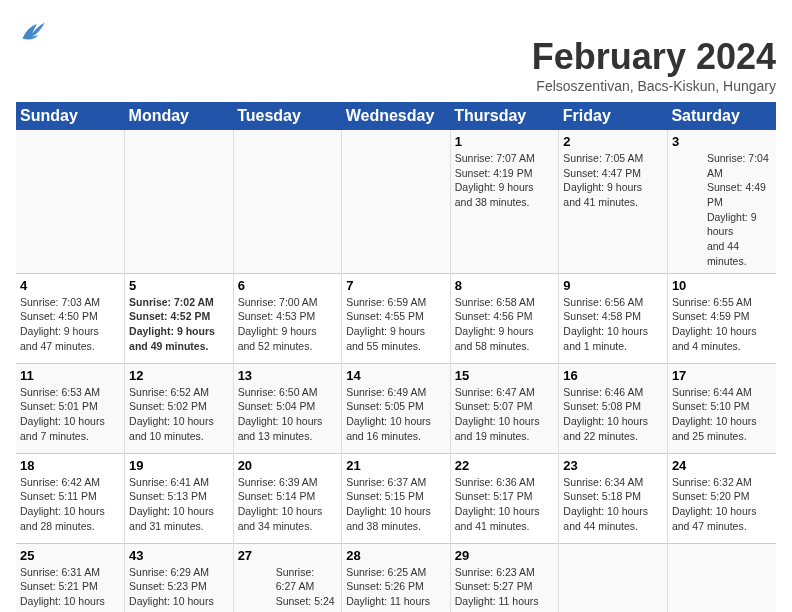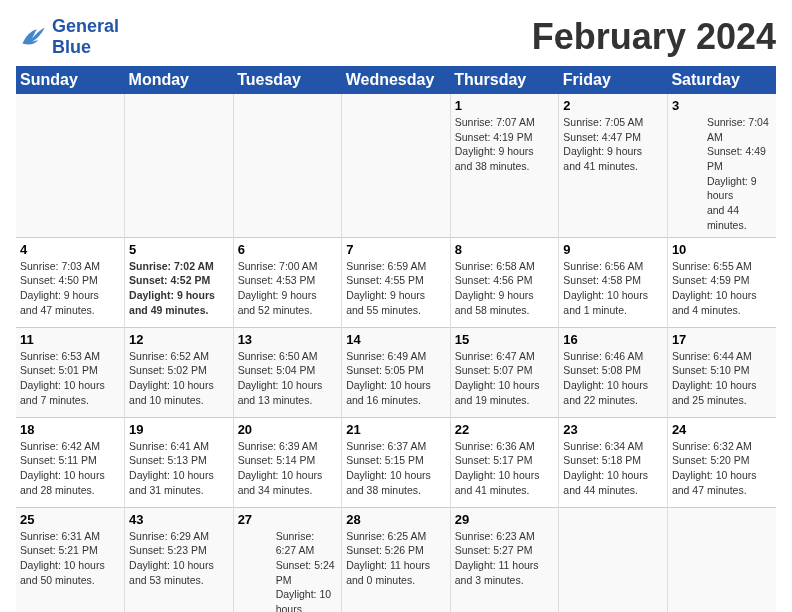--- a/index.html
+++ b/index.html
@@ -25,20 +25,21 @@
       width: 32px;
       height: 32px;
     }
     .title-area {
       text-align: right;
     }
     .month-title {
       font-size: 36px;
       font-weight: bold;
       color: #333;
+      margin-top: 20px;
     }
     .location {
       font-size: 14px;
       color: #555;
     }
     table {
       width: 100%;
       border-collapse: collapse;
       font-size: 11px;
     }
@@ -84,27 +85,24 @@
     }
   </style>
 </head>
 <body>
 
 <div class="header">
   <div class="logo">
     <svg class="logo-bird" viewBox="0 0 40 40" xmlns="http://www.w3.org/2000/svg">
       <path d="M8 28 Q14 14 26 10 Q22 18 20 22 Q28 12 36 8 Q30 20 20 26 Q24 24 28 24 Q20 32 8 28Z" fill="#4488cc"></path>
     </svg>
-    <div>
-      <div style="font-size:18px;font-weight:bold;color:#2255aa;">General</div>
-      <div style="font-size:18px;font-weight:bold;color:#2255aa;">Blue</div>
-    </div>
   </div>
   <div class="title-area">
     <div class="month-title">February 2024</div>
+    <div class="location">Felsoszentivan, Bacs-Kiskun, Hungary</div>
   </div>
 </div>
 
 <table>
   <thead>
     <tr>
     <th>Sunday</th>
         <th>Monday</th>
         <th>Tuesday</th>
         <th>Wednesday</th>

